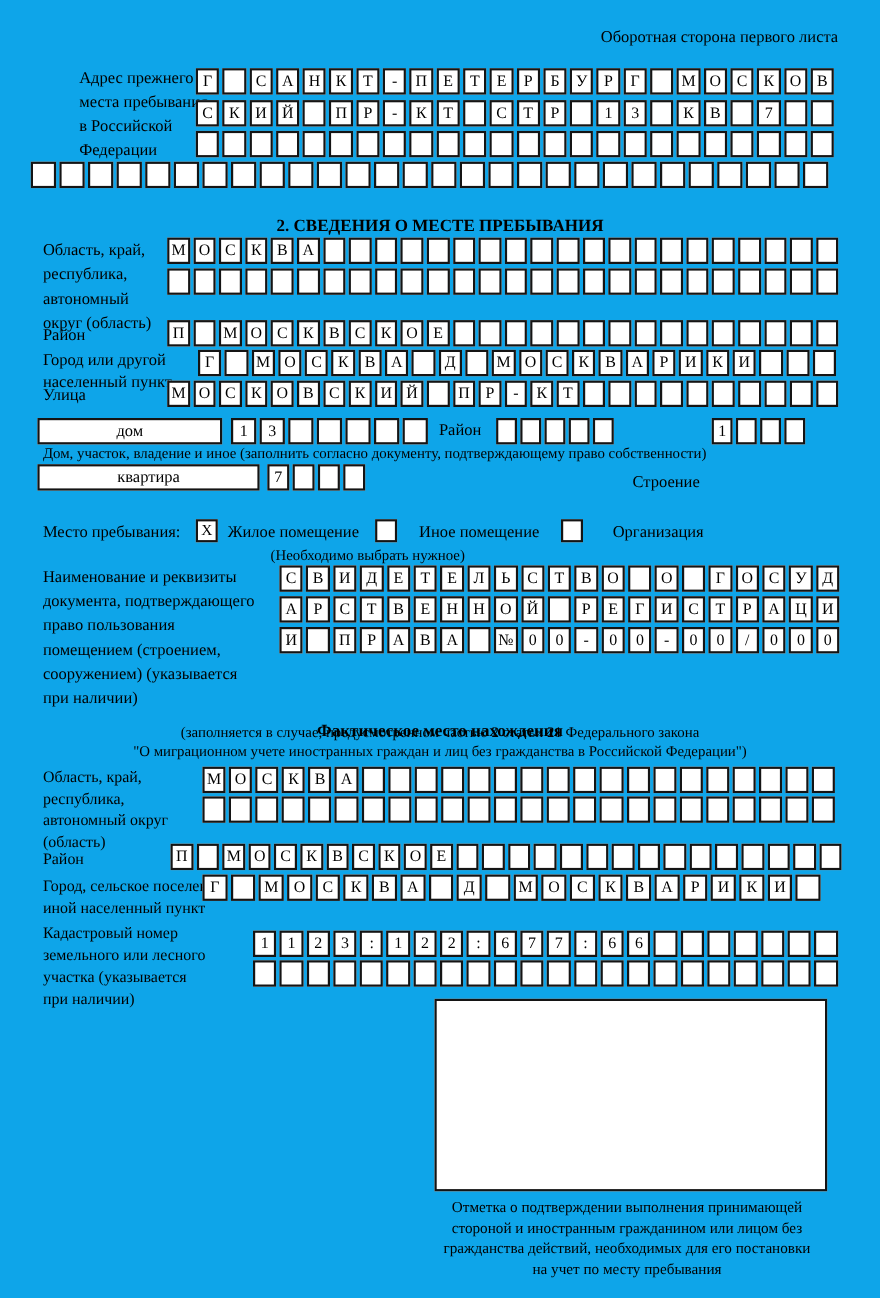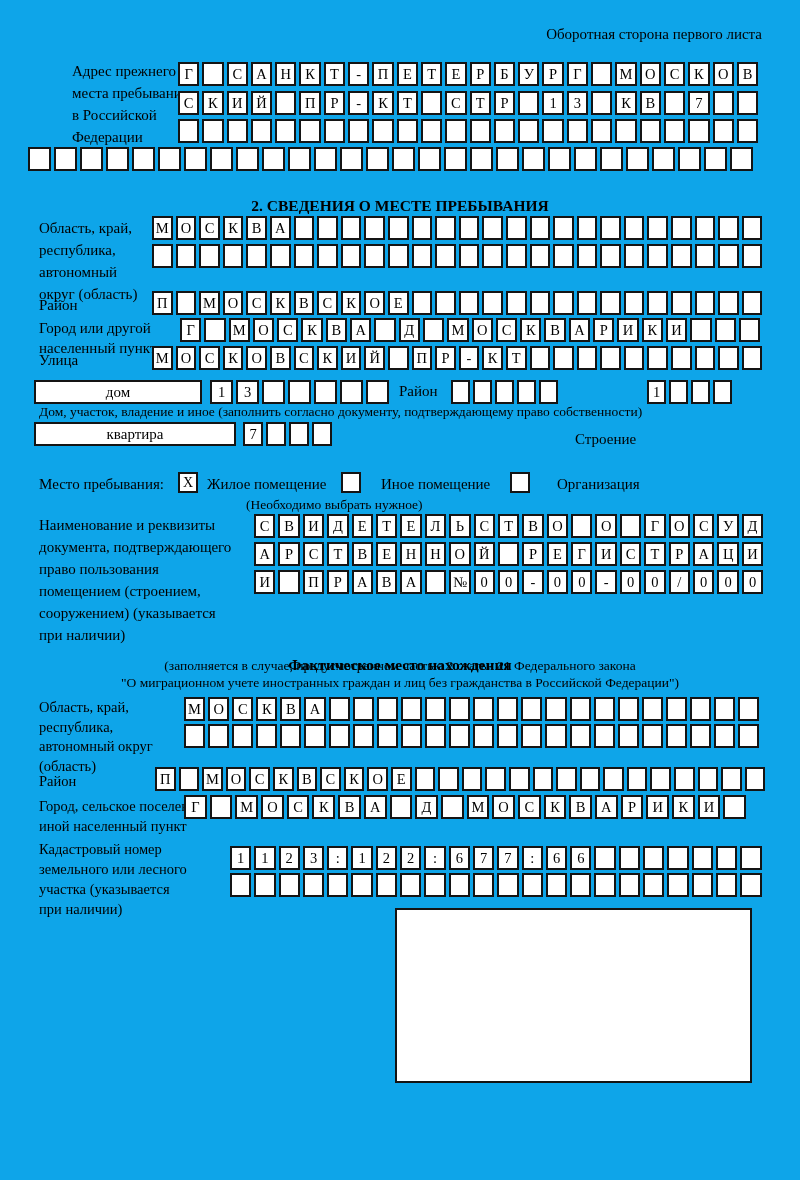--- a/index.html
+++ b/index.html
@@ -654,14 +654,18 @@
       <span></span>
       <span></span>
       <span></span>
       <span></span>
       <span></span>
       <span></span>
       <span></span>
     </div>
 
   <div id="stamp-box"></div>
+  <div id="stamp-note" class="note">Отметка о подтверждении выполнения принимающей
+стороной и иностранным гражданином или лицом без
+гражданства действий, необходимых для его постановки
+на учет по месту пребывания</div>
 
 </div>
 
 </body></html>

